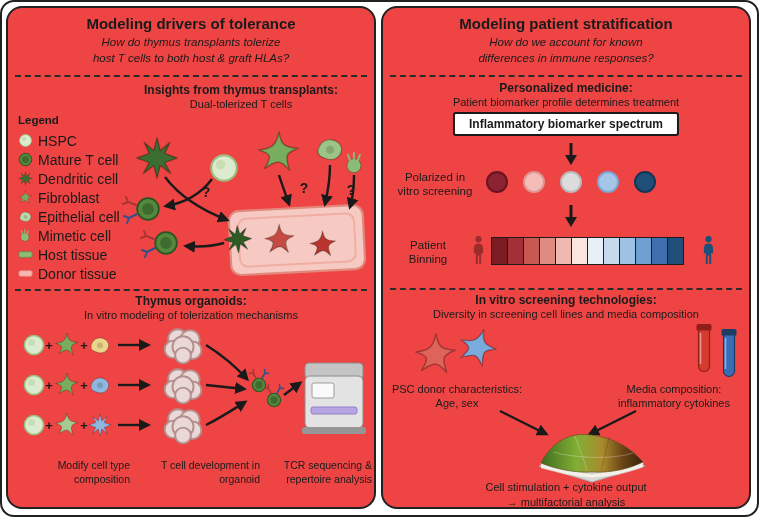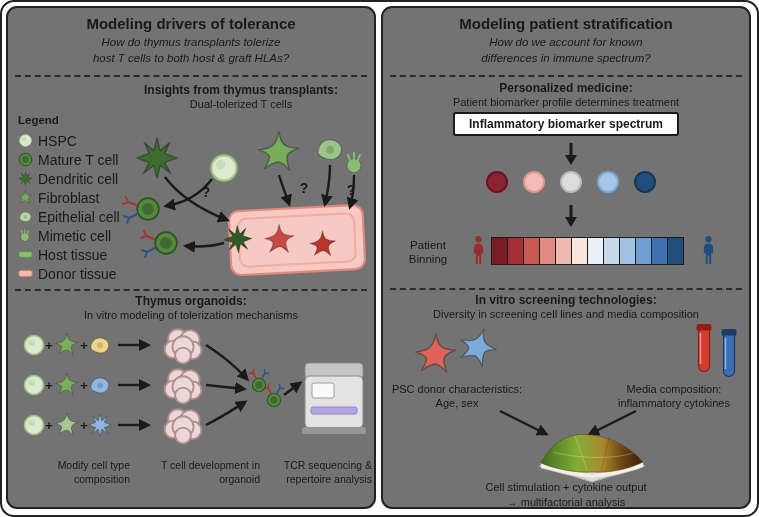--- a/index.html
+++ b/index.html
@@ -2,21 +2,21 @@
 <html><head>
 <meta charset="utf-8">
 <style>
   * { margin:0; padding:0; box-sizing:border-box; }
   html,body { background:#fff; }
   body {
     width:759px; height:517px; position:relative; overflow:hidden;
     font-family:"Liberation Sans", sans-serif; color:#1a1a1a;
   }
   .figure { position:absolute; inset:0; border:2px solid #222; border-radius:14px; background:#fff; }
-  .panel { position:absolute; top:4px; height:503px; border:2px solid #222; border-radius:11px; background:#737373; }
+  .panel { position:absolute; top:4px; height:503px; border:2px solid #222; border-radius:16px; background:#ef4444; }
   .panel-left  { left:4px;  width:370px; }
   .panel-right { left:379px; width:370px; }
 
   .panel-title { position:absolute; top:7px; left:0; width:100%; text-align:center; font-size:15px; font-weight:bold; }
   .panel-question { position:absolute; top:27px; left:0; width:100%; text-align:center; font-size:11.5px; font-style:italic; line-height:1.35; }
   .divider { position:absolute; left:7px; right:7px; height:0; border-top:2px dashed #2b2b2b; }
 
   .sec-head { position:absolute; text-align:center; font-size:12px; font-weight:bold; }
   .sec-sub  { position:absolute; text-align:center; font-size:11px; }
 
@@ -286,34 +286,38 @@
 
     <div class="step-label" style="left:22px;width:100px" data-name="step-label">Modify cell type composition</div>
     <div class="step-label" style="left:252px;width:112px" data-name="step-label">TCR sequencing &amp; repertoire analysis</div>
     <div class="step-label" style="left:142px;width:110px" data-name="step-label">T cell development in organoid</div>
   </div>
 
   <div class="panel panel-right" data-name="right-panel">
     <div class="panel-title" data-name="right-panel-title">Modeling patient stratification</div>
     <div class="panel-question" data-name="right-panel-question">
       <div data-name="question-line">How do we account for known</div>
-      <div data-name="question-line">differences in immune spectrum?</div>
+      <div data-name="question-line">differences in immune responses?</div>
     </div>
     <div class="divider" style="top:67px" data-name="divider"></div>
 
     <div class="sec-head" style="top:73px;left:0;width:100%" data-name="personalized-heading">Personalized medicine:</div>
     <div class="sec-sub" style="top:88px;left:0;width:100%" data-name="personalized-subheading">Patient biomarker profile determines treatment</div>
 
     <div class="biomarker-box" data-name="biomarker-spectrum-box">Inflammatory biomarker spectrum</div>
 
     <svg viewBox="0 0 18 24" style="position:absolute;left:179px;top:134px;width:18px;height:24px" data-name="down-arrow-icon">
       <line x1="9" y1="1" x2="9" y2="14" stroke="#1a1a1a" stroke-width="3"></line>
       <path d="M3 13 L15 13 L9 23 Z" fill="#1a1a1a"></path>
     </svg>
 
+    <div class="side-label" style="top:162px;left:6px;width:92px" data-name="polarized-label">
+      <div>Polarized in</div>
+      <div>vitro screening</div>
+    </div>
     <div class="spec-circles" data-name="spectrum-circles">
         <span class="spec-circle" data-name="spectrum-circle" style="background: rgb(140, 35, 50); border-color: rgb(106, 20, 31);"></span>
         <span class="spec-circle" data-name="spectrum-circle" style="background: rgb(243, 188, 184); border-color: rgb(221, 151, 144);"></span>
         <span class="spec-circle" data-name="spectrum-circle" style="background: rgb(220, 220, 220); border-color: rgb(185, 185, 185);"></span>
         <span class="spec-circle" data-name="spectrum-circle" style="background: rgb(165, 198, 232); border-color: rgb(127, 166, 210);"></span>
         <span class="spec-circle" data-name="spectrum-circle" style="background: rgb(31, 78, 121); border-color: rgb(20, 54, 86);"></span>
       </div>
 
     <svg viewBox="0 0 18 24" style="position:absolute;left:179px;top:196px;width:18px;height:24px" data-name="down-arrow-icon">
       <line x1="9" y1="1" x2="9" y2="14" stroke="#1a1a1a" stroke-width="3"></line>

